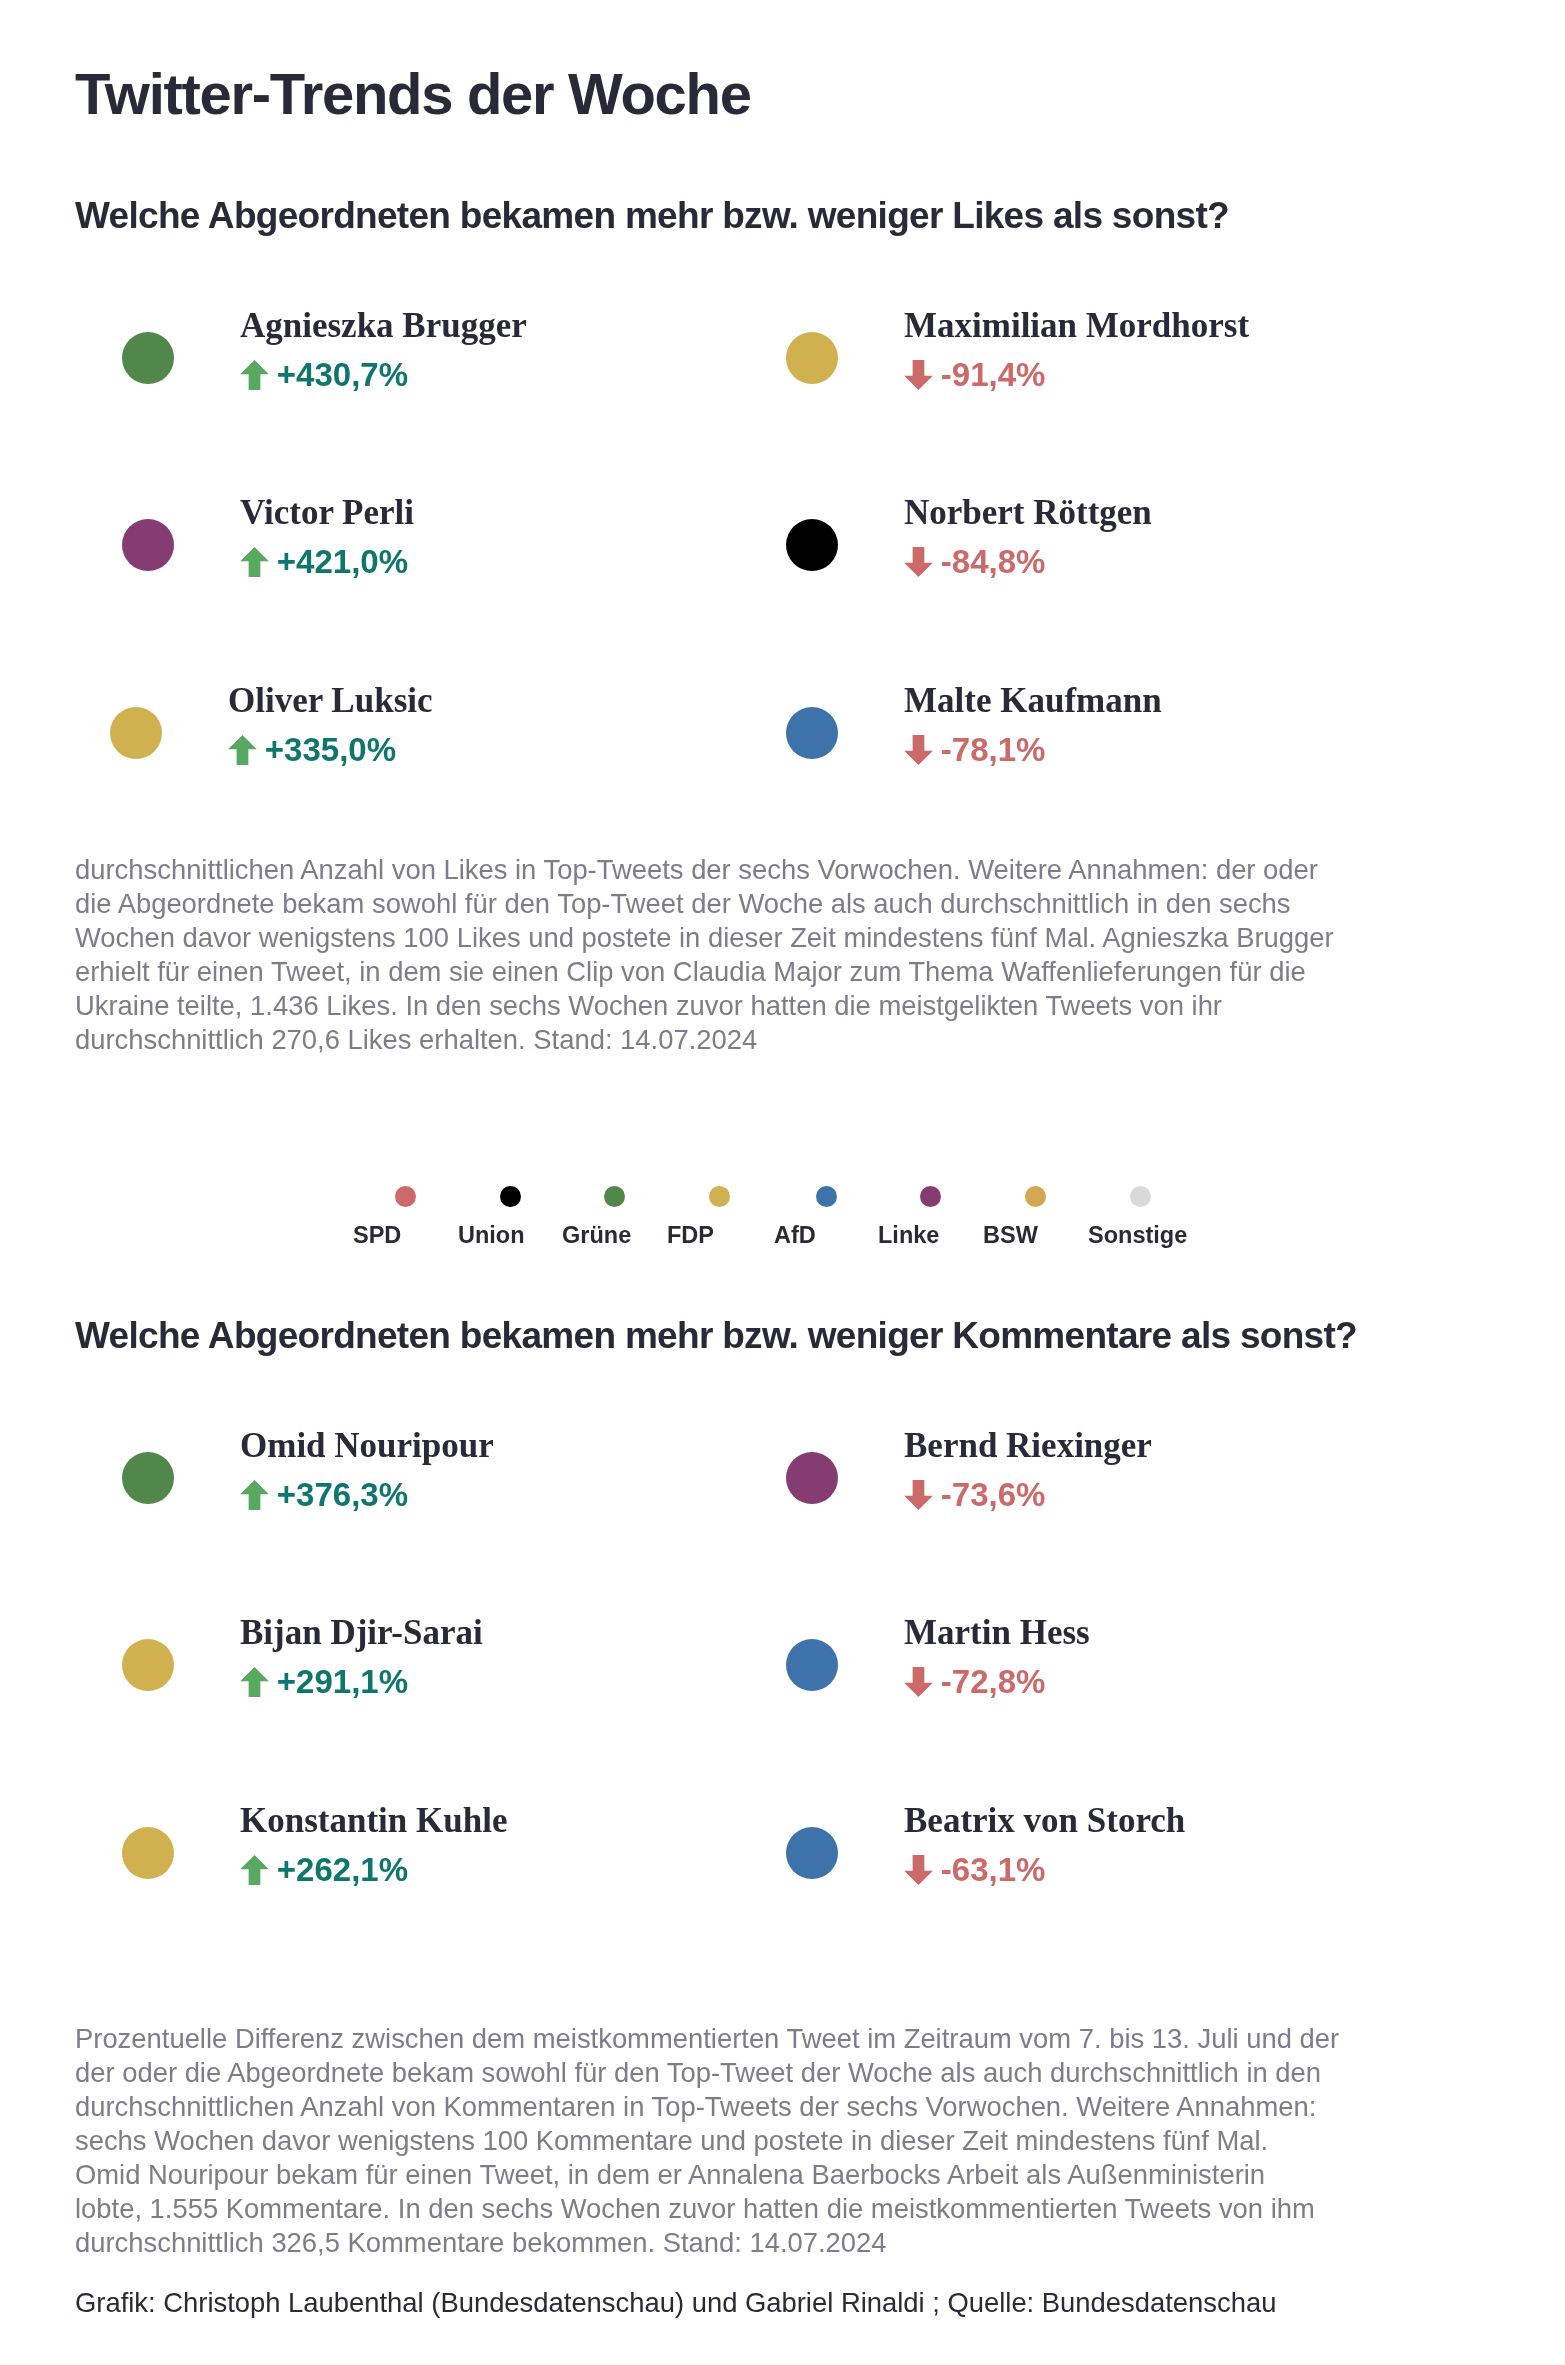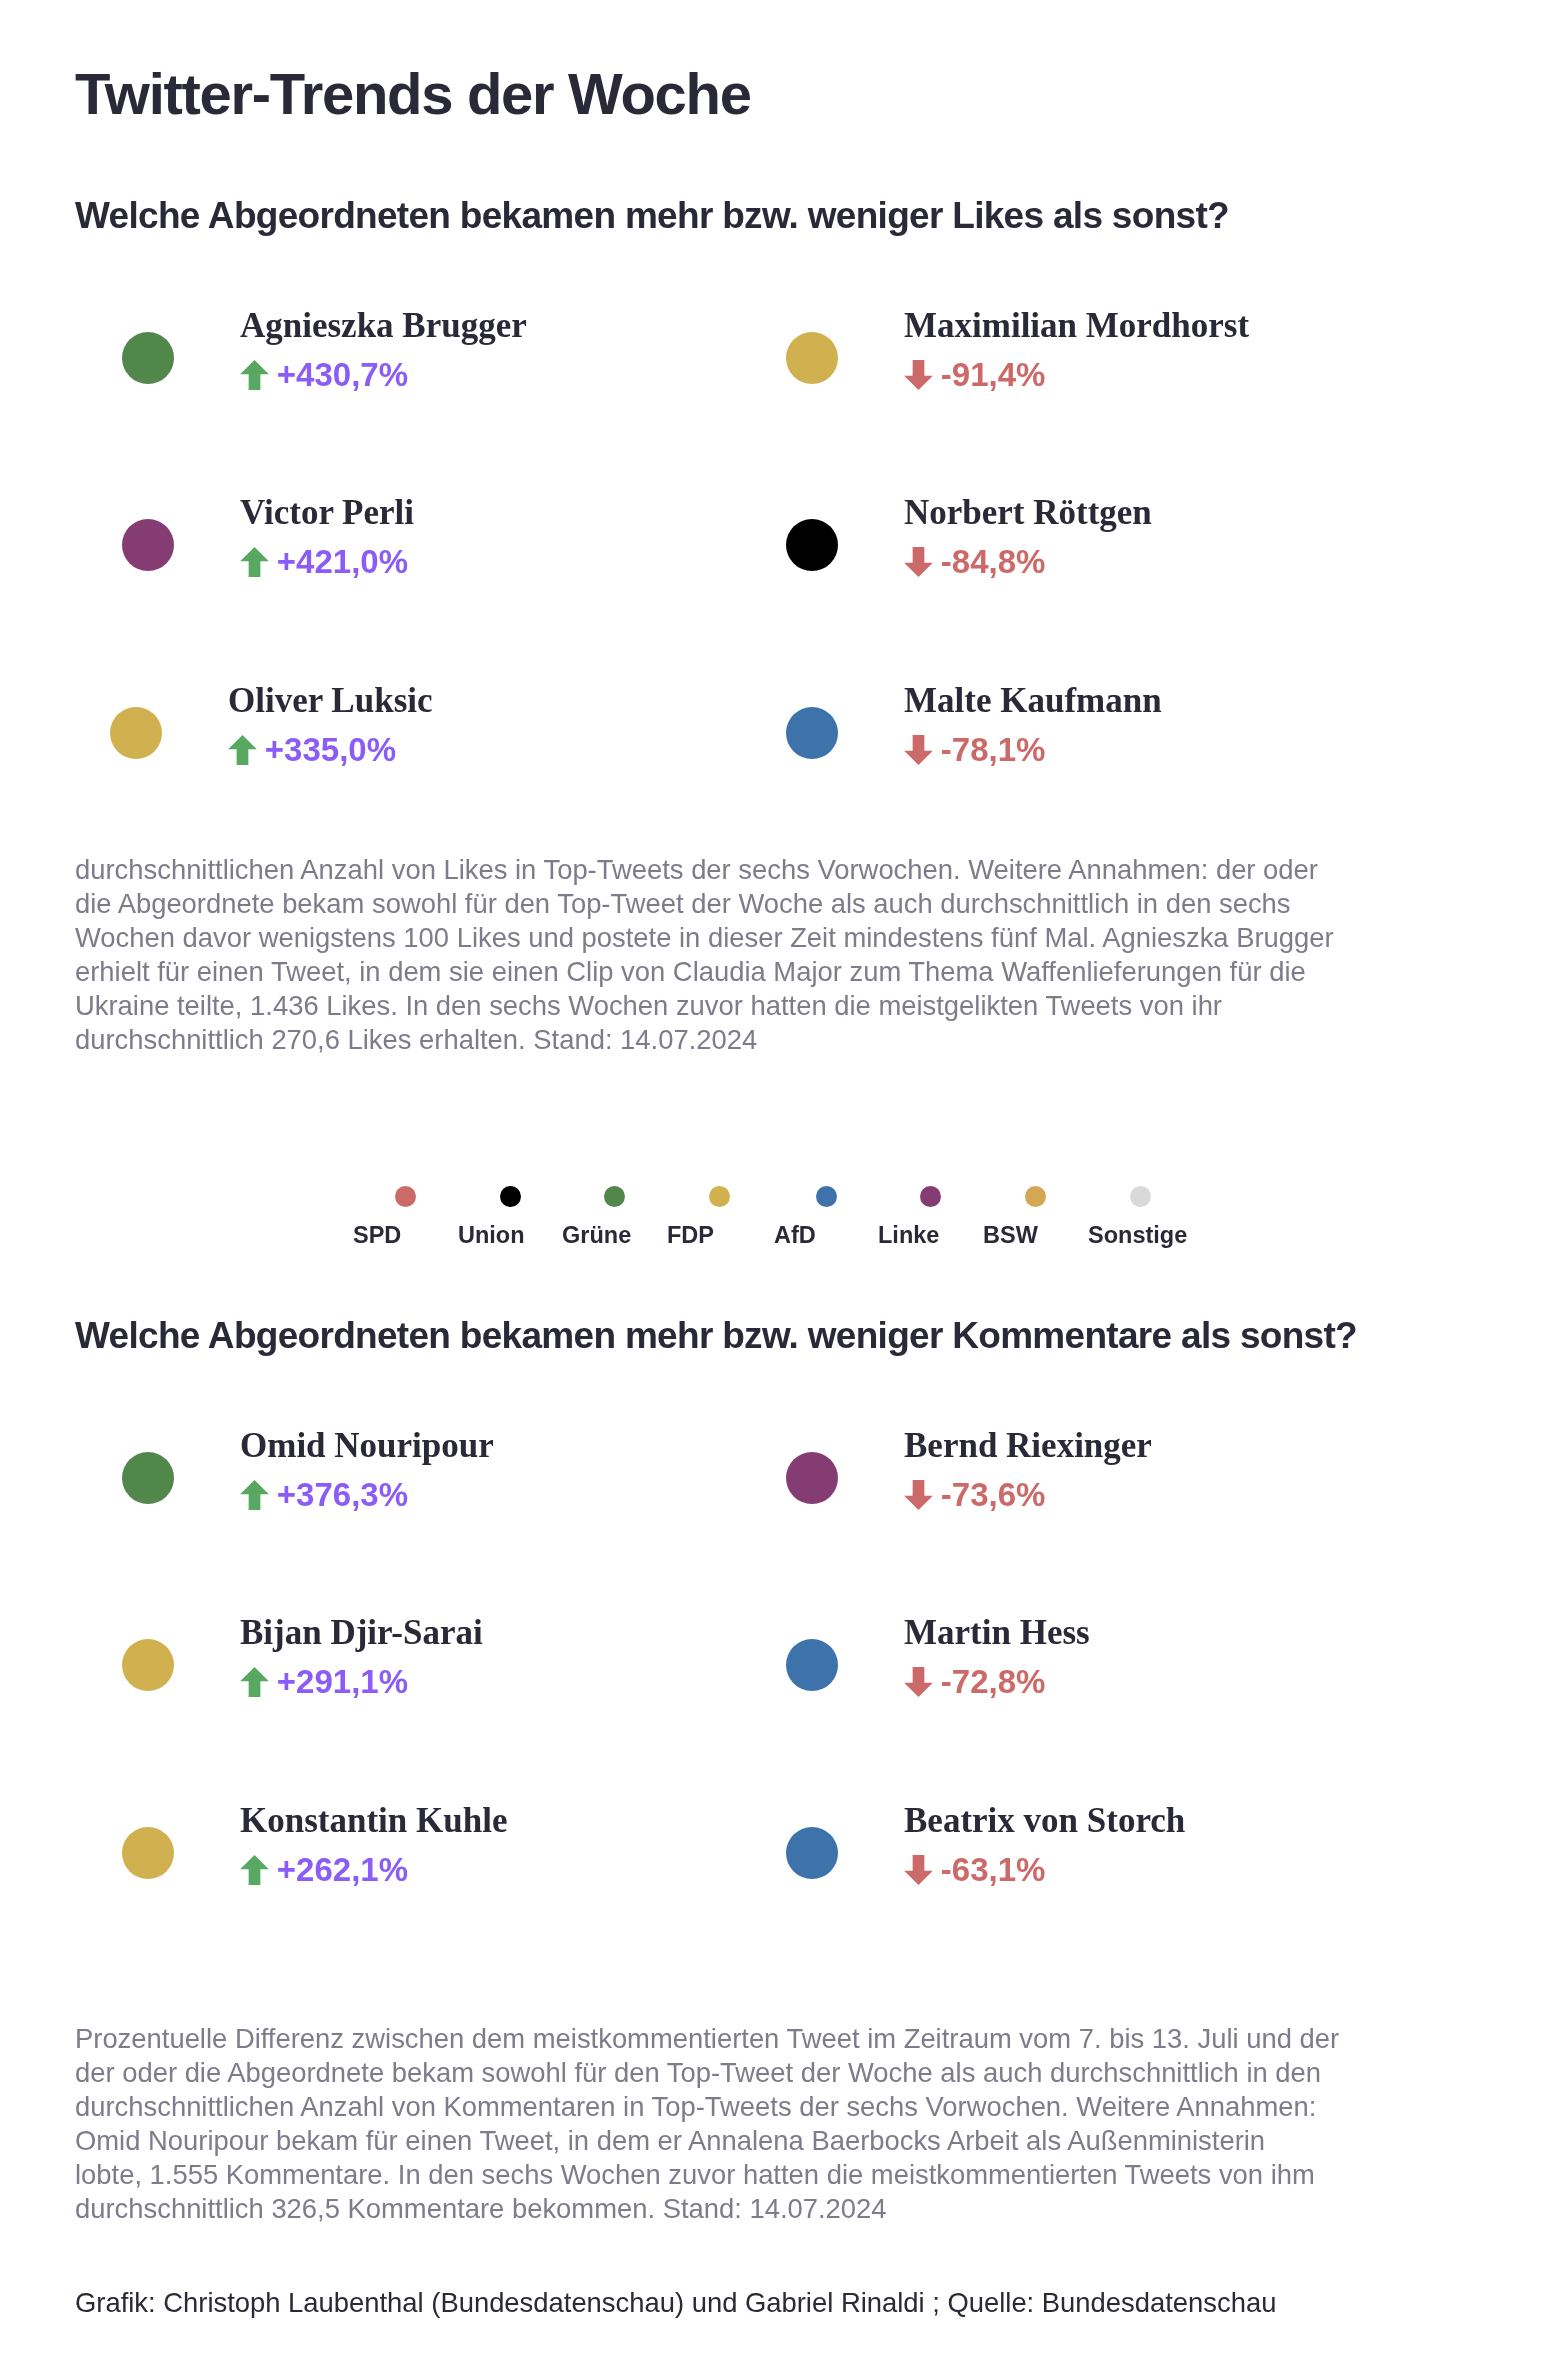--- a/index.html
+++ b/index.html
@@ -25,21 +25,21 @@
   .name {
     position: absolute; left: 118px; top: 0;
     font-family: "Liberation Serif", serif; font-weight: 700;
     font-size: 35px; color: #2a2937; white-space: nowrap;
   }
   .change {
     position: absolute; left: 118px; top: 50px;
     font-family: "Liberation Sans", sans-serif; font-weight: 700;
     font-size: 33px; white-space: nowrap; display: flex; align-items: center;
   }
-  .change.up { color: #8b5cf6; }
+  .change.up { color: #0f766e; }
   .change.down { color: #cc6a69; }
   .arrow { display: inline-block; width: 29px; height: 30px; margin-right: 7.8px; }
 
   .desc {
     position: absolute; left: 75px; width: 1425px;
     font-family: "Liberation Sans", sans-serif; font-size: 27.4px;
     line-height: 34px; color: #7d7c8b;
   }
   .legend {
     position: absolute; left: 353px; top: 1181px; height: 78px; width: 863px;
@@ -236,19 +236,20 @@
         </svg>
       <span>-63,1%</span>
     </div>
   </div>
 </div>
 
 <div class="desc" style="top:2022px;">
   <div>Prozentuelle Differenz zwischen dem meistkommentierten Tweet im Zeitraum vom 7. bis 13. Juli und der</div>
   <div>der oder die Abgeordnete bekam sowohl für den Top-Tweet der Woche als auch durchschnittlich in den</div>
   <div>durchschnittlichen Anzahl von Kommentaren in Top-Tweets der sechs Vorwochen. Weitere Annahmen:</div>
+  <div>sechs Wochen davor wenigstens 100 Kommentare und postete in dieser Zeit mindestens fünf Mal.</div>
   <div>Omid Nouripour bekam für einen Tweet, in dem er Annalena Baerbocks Arbeit als Außenministerin</div>
   <div>lobte, 1.555 Kommentare. In den sechs Wochen zuvor hatten die meistkommentierten Tweets von ihm</div>
   <div>durchschnittlich 326,5 Kommentare bekommen. Stand: 14.07.2024</div>
 </div>
 
 <div class="footer">Grafik: Christoph Laubenthal (Bundesdatenschau) und Gabriel Rinaldi ; Quelle: Bundesdatenschau</div>
 
 
 </body></html>

